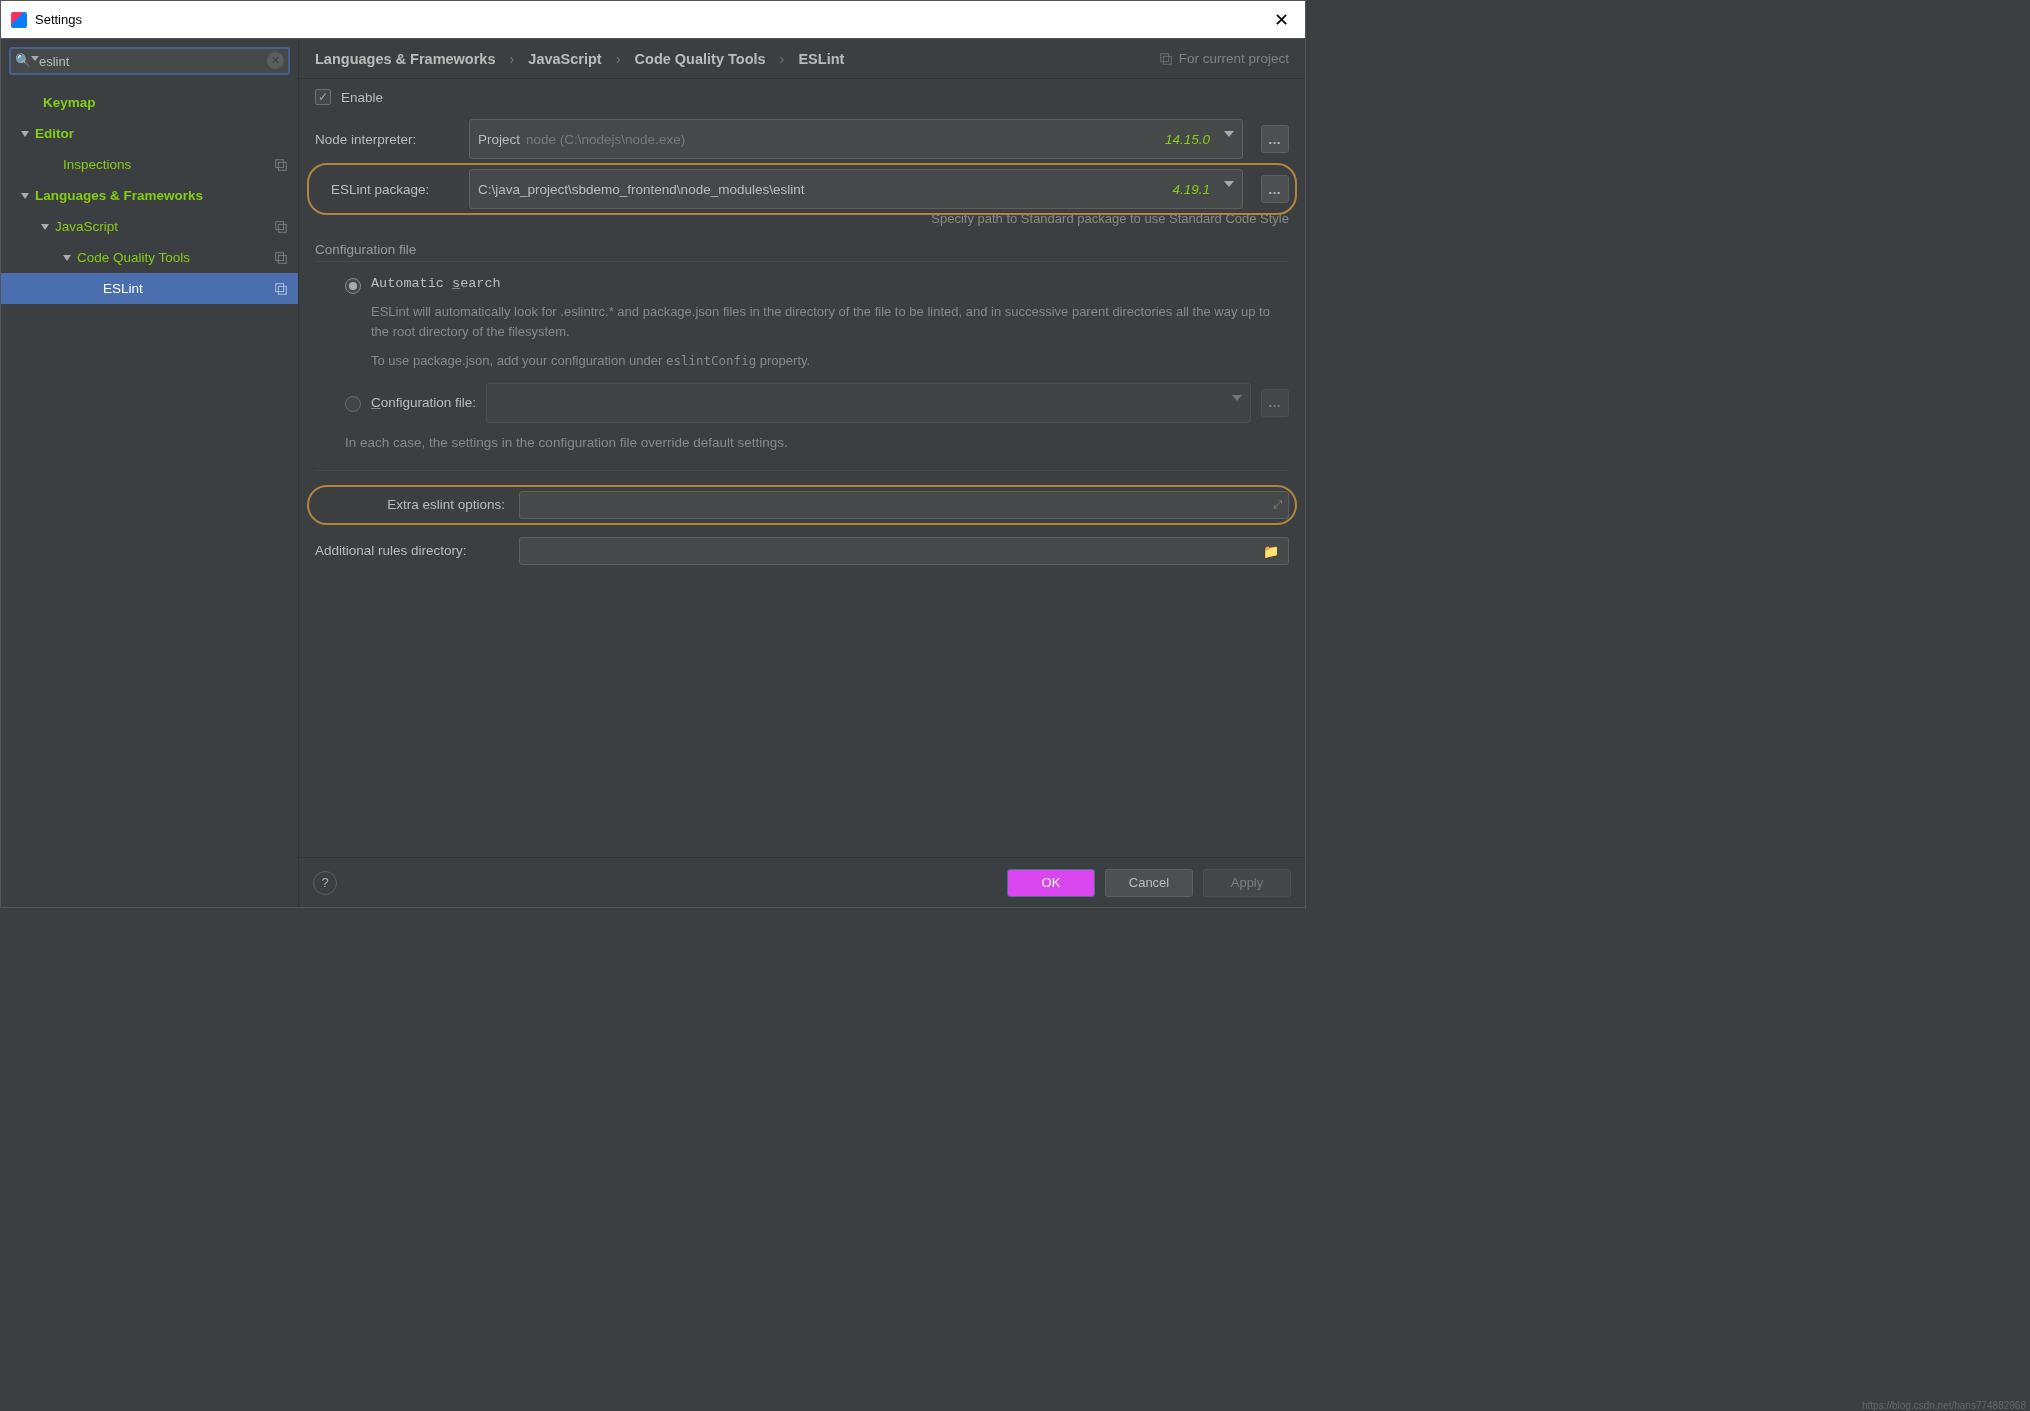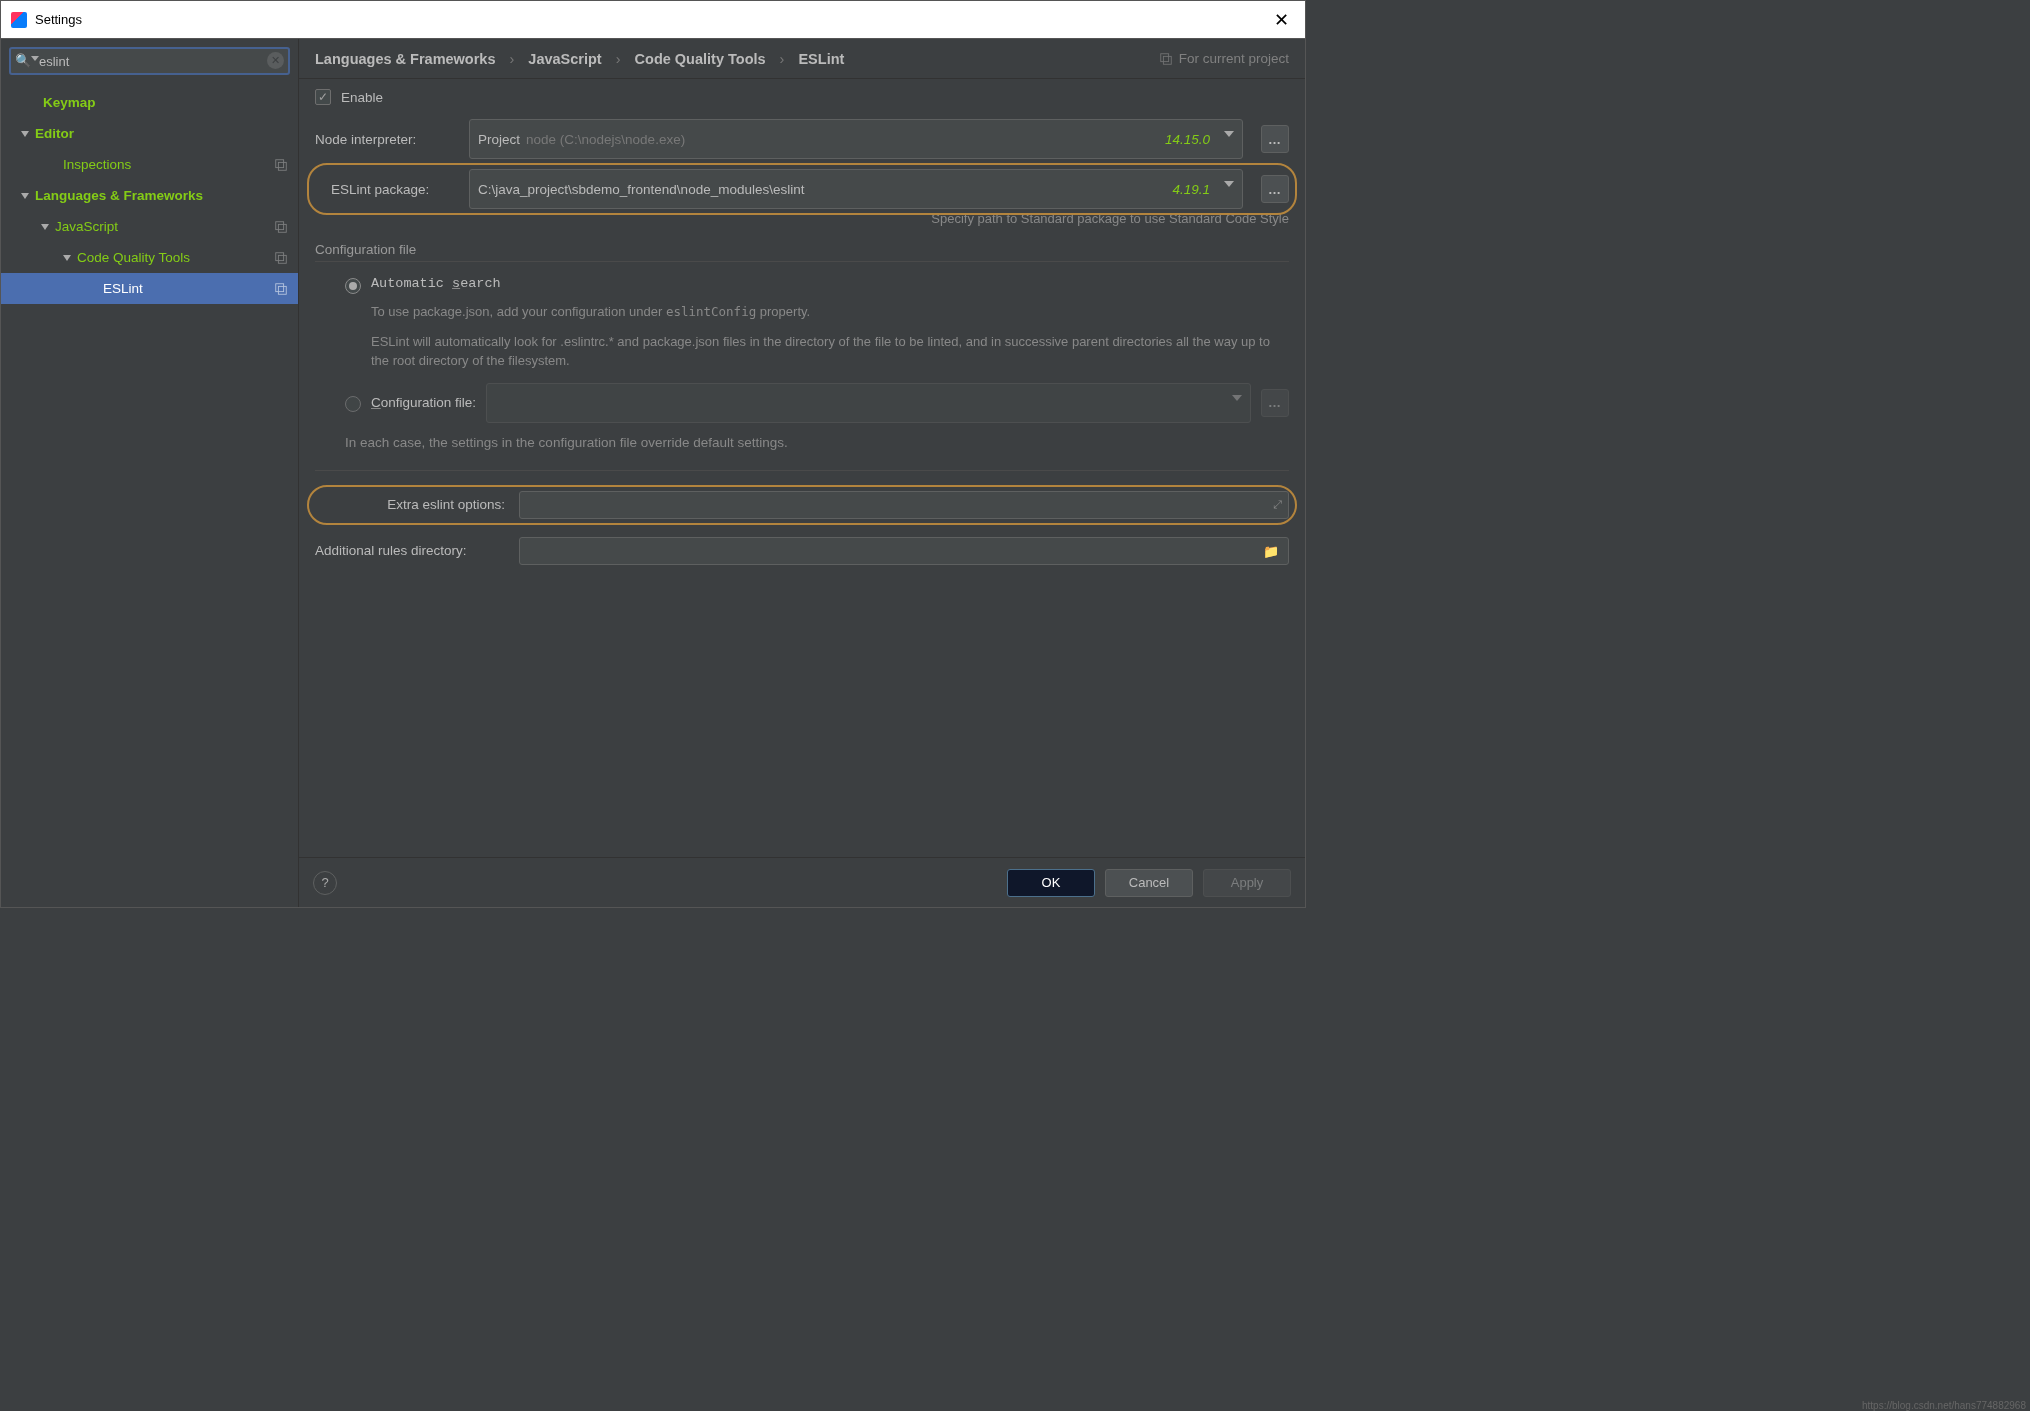--- a/index.html
+++ b/index.html
@@ -67,21 +67,21 @@
 .divider { height:1px; background:#4a4a4a; margin: 8px 0 20px 0; }
 .input-row { display:flex; align-items:center; gap:14px; margin-bottom: 18px; }
 .input-row .lbl { width: 190px; text-align:left; font-size:13.5px;}
 .text-input { flex:1; height:28px; background:#45494a; border:1px solid #5e6060; border-radius:3px; padding:0 8px; position:relative;}
 .text-input .folder { position:absolute; right:8px; top:6px; color:#888;}
 .text-input .expand { position:absolute; right:6px; top:6px; color:#888; font-size:11px;}
 .footer { height: 50px; border-top: 1px solid #323232; display: flex; align-items: center; padding: 0 14px; gap: 10px; }
 .help { width: 24px; height: 24px; border: 1px solid #5e6060; border-radius: 50%; display:flex;align-items:center;justify-content:center;color:#aaa;cursor:pointer;}
 .footer .spacer { flex:1; }
 .btn { height: 28px; min-width: 88px; border-radius: 3px; border: 1px solid #5e6060; background: #4c5052; color: #bbb; display:flex;align-items:center;justify-content:center; font-size:13px; cursor:pointer;}
-.btn.primary { background: #0f172a; border-color:#4c708c; color:#fff; }
+.btn.primary { background: #d946ef; border-color:#4c708c; color:#fff; }
 .btn.disabled { opacity: .5; cursor: default; }
 .watermark { position: fixed; right: 4px; bottom: 0; font-size: 10px; color: #666; }
 </style>
 </head>
 <body>
 
 <div class="window">
 
   <div class="titlebar">
     <div class="app-icon"></div>
@@ -203,22 +203,22 @@
           <div class="btn-ell">…</div>
         </div>
         <div class="hint">Specify path to Standard package to use Standard Code Style</div>
 
         <div class="section-title">Configuration file</div>
 
         <div class="radio-row">
           <div class="radio checked"></div>
           <div class="radio-text"><span>Automatic </span><span class="underlined">s</span><span>earch</span></div>
         </div>
+        <div class="desc">ESLint will automatically look for .eslintrc.* and package.json files in the directory of the file to be linted, and in successive parent directories all the way up to the root directory of the filesystem.</div>
         <div class="desc"><span>To use package.json, add your configuration under </span><code>eslintConfig</code><span> property.</span></div>
-        <div class="desc">ESLint will automatically look for .eslintrc.* and package.json files in the directory of the file to be linted, and in successive parent directories all the way up to the root directory of the filesystem.</div>
 
         <div class="config-file-row">
           <div class="radio disabled"></div>
           <div class="radio-text"><span class="underlined">C</span><span>onfiguration file:</span></div>
           <div class="combo">
             <span class="drop"></span>
           </div>
           <div class="btn-ell">…</div>
         </div>
 

